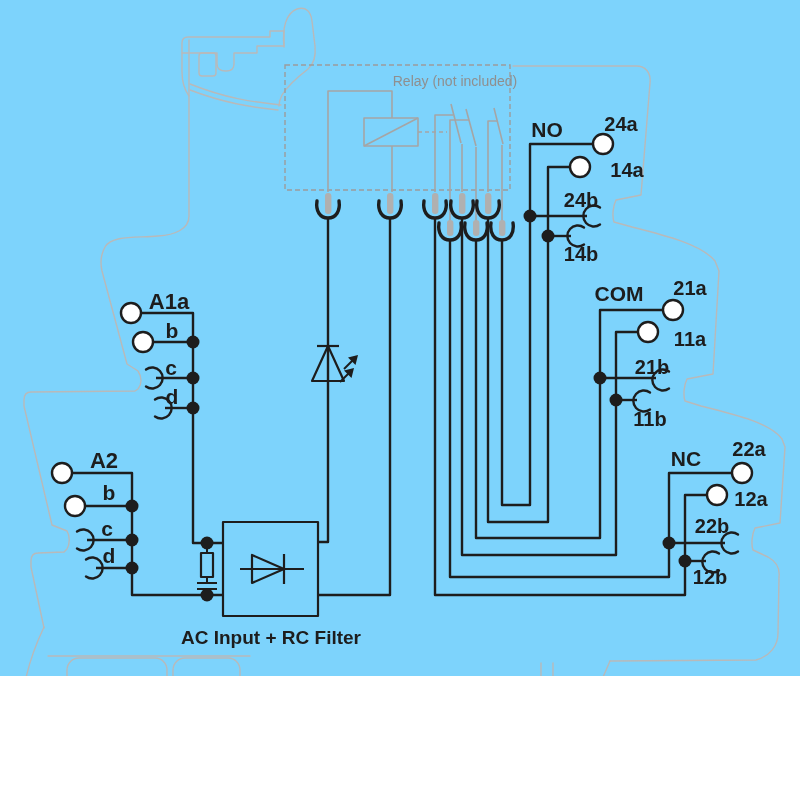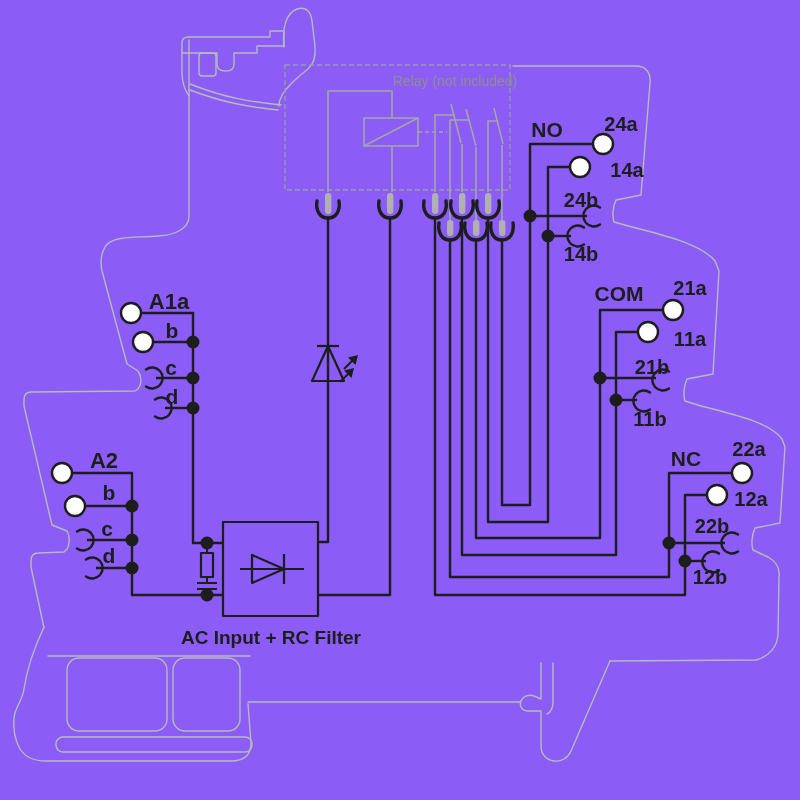--- a/index.html
+++ b/index.html
@@ -1,16 +1,16 @@
 <!DOCTYPE html>
 <html><head>
 <meta charset="utf-8">
 <style>
   html,body{margin:0;padding:0;background:#ffffff;}
-  .stage{width:800px;height:800px;position:relative;background:#8b5cf6;overflow:hidden;
+  .stage{width:800px;height:676px;position:relative;background:#7dd3fc;overflow:hidden;
          font-family:"Liberation Sans", sans-serif;}
   svg{display:block;}
   .mod{stroke:#b9b9b9;stroke-width:1.4;fill:none;stroke-linejoin:round;stroke-linecap:round;}
   .relaygray{stroke:#a5a5a5;stroke-width:1.6;fill:none;stroke-linejoin:round;}
   .pin{fill:#b0b0b0;stroke:none;}
   .wire{stroke:#1d1d1d;stroke-width:2.4;fill:none;stroke-linejoin:round;}
   .thin{stroke:#1d1d1d;stroke-width:2;fill:none;}
   .term{stroke:#1d1d1d;stroke-width:2.4;fill:#ffffff;}
   .arcterm{stroke:#1d1d1d;stroke-width:2.4;fill:none;stroke-linecap:round;}
   .dot{fill:#1d1d1d;stroke:none;}

